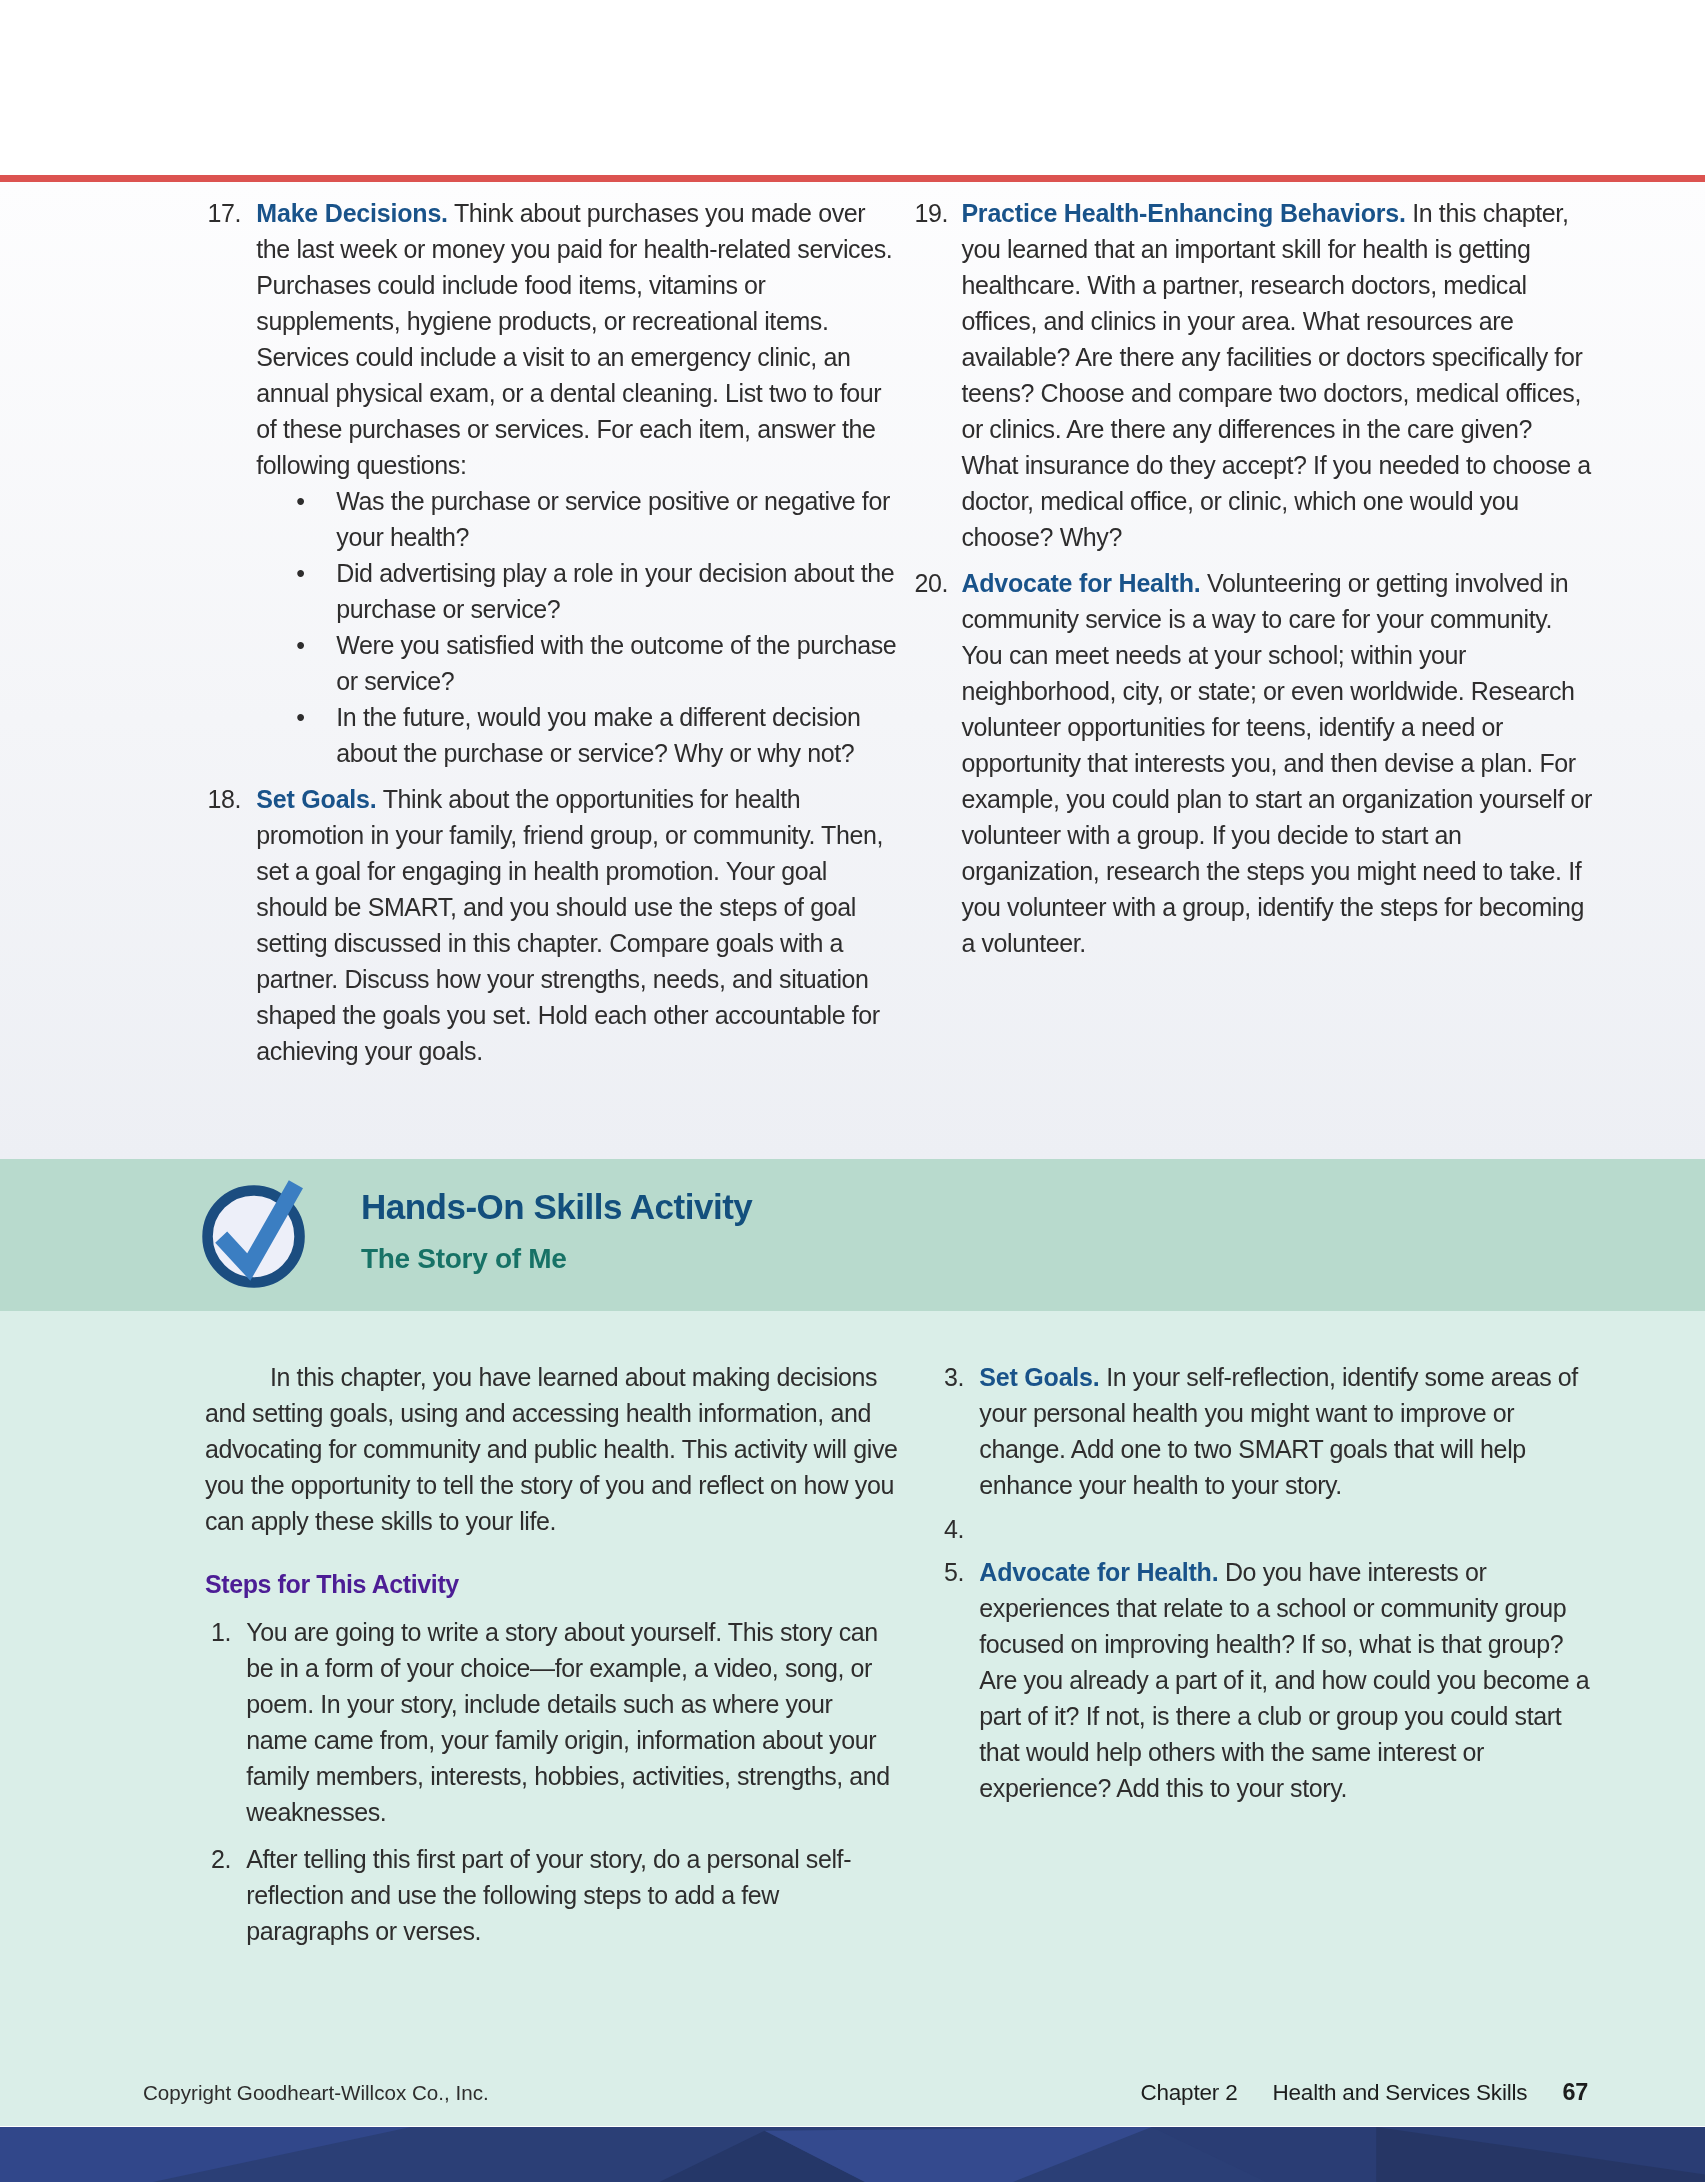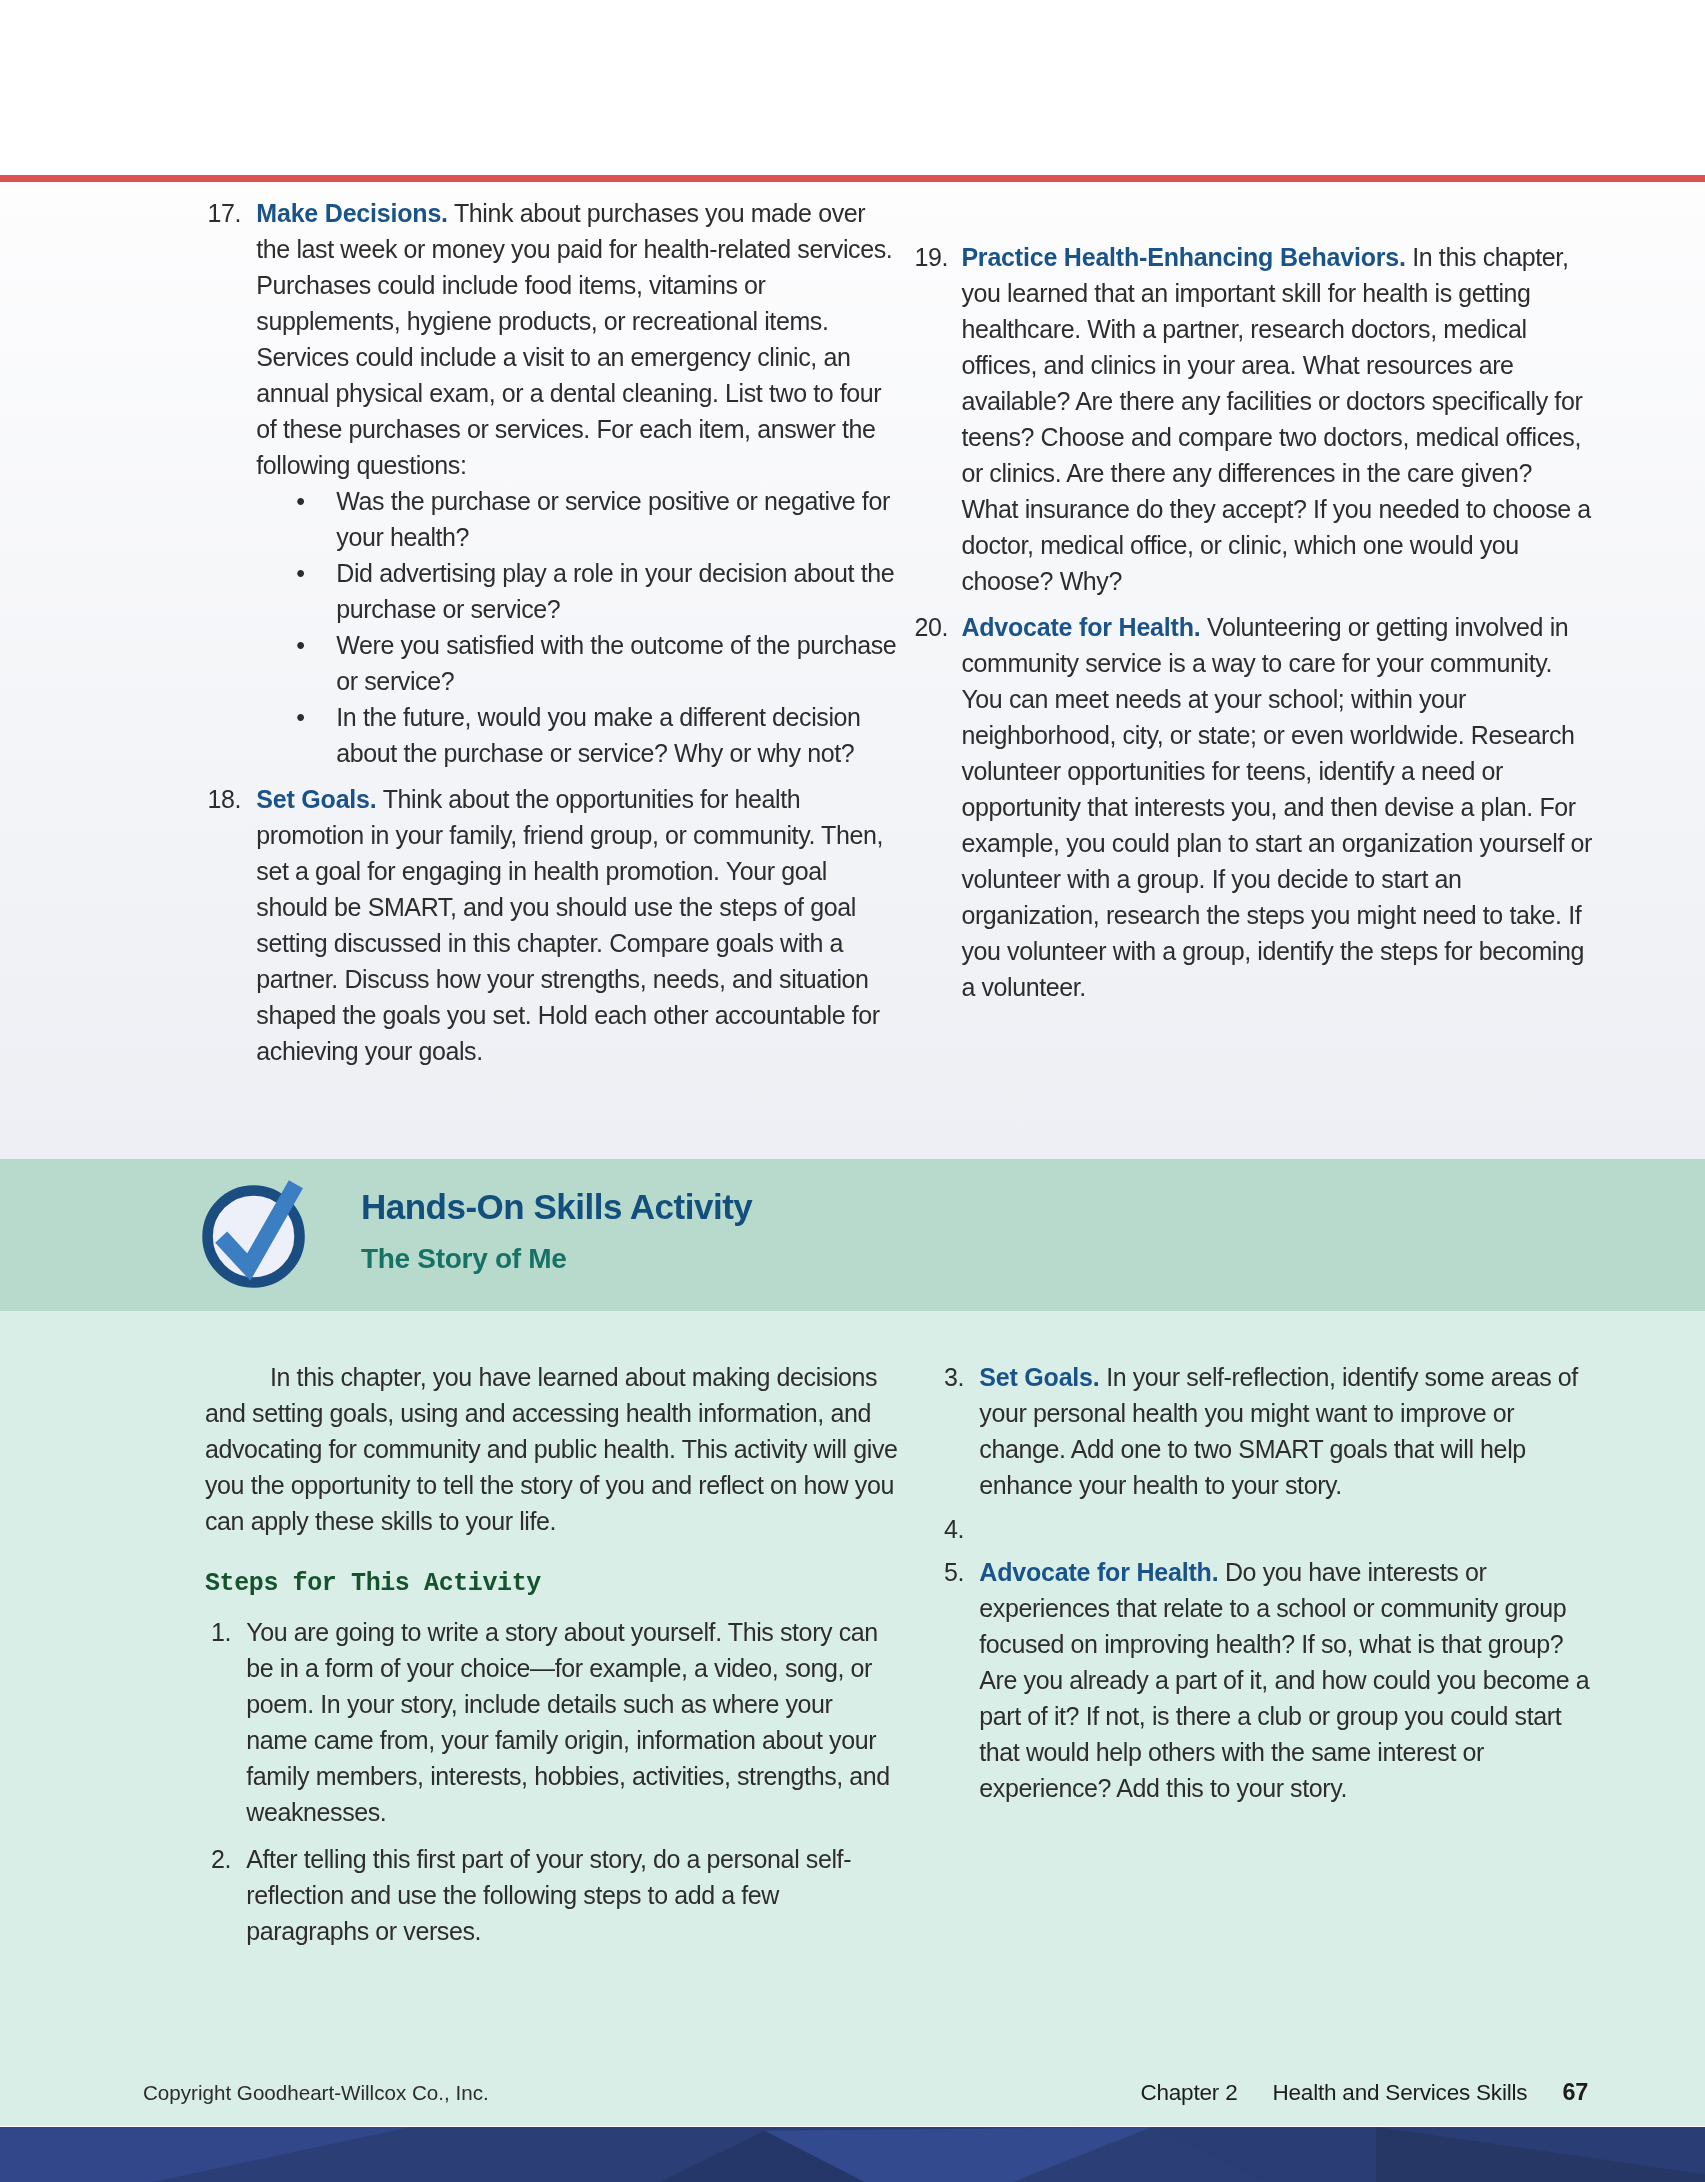--- a/index.html
+++ b/index.html
@@ -7,41 +7,41 @@
     position:relative; width:1705px; height:2182px; overflow:hidden;
     background:#ffffff; font-family:"Liberation Sans", sans-serif;
     color:#2e2d2d; font-size:25px; line-height:36px; letter-spacing:-0.4px;
   }
   .top-rule { position:absolute; top:175px; left:0; width:1705px; height:6.7px; }
   .upper {
     position:absolute; top:182px; left:0; width:1705px; height:977px;
     background:linear-gradient(180deg,#fdfdfe 0%,#f4f5f8 55%,#edeff4 100%);
   }
   .upper-col-left  { position:absolute; left:143px; top:13.4px;  width:755px; }
-  .upper-col-right { position:absolute; left:910px; top:13.4px;  width:684px;margin-top:44px; }
+  .upper-col-right { position:absolute; left:910px; top:13.4px;  width:684px; }
 
   .ritem { display:flex; margin-bottom:9.6px; }
   .ritem .num { flex:0 0 98px; text-align:right; padding-right:15.3px; }
   .upper-col-right .ritem .num { flex:0 0 38px; padding-right:13.4px; }
   .ritem .body { flex:1; }
   .lead { font-weight:bold; color:#19538a; letter-spacing:-0.2px; }
   .bul { display:flex; margin-left:40px; }
   .bul .dot { flex:0 0 40px; }
 
   .banner { position:absolute; top:1159px; left:0; width:1705px; height:153px; background:#b8dacd; }
   .check-wrap { position:absolute; left:197px; top:17px; width:115px; height:117px; }
   .banner-text { position:absolute; left:361px; top:29px; }
   .banner-title { margin:0; font-size:35px; line-height:38px; font-weight:bold; color:#134f7d; letter-spacing:-0.5px; }
   .banner-sub   { margin:17px 0 0 0; font-size:28px; line-height:31px; font-weight:bold; color:#177266; letter-spacing:-0.3px; }
 
   .abody { position:absolute; top:1311px; left:0; width:1705px; height:815px; background:#daeee8; }
   .acol-left  { position:absolute; left:143px; top:48px; width:755px; }
   .acol-right { position:absolute; left:910px; top:48px; width:684px; }
   .intro   { margin:0 0 0 62px; text-indent:65px; }
-  .steps-h { margin:27px 0 1.9px 62px; font-weight:bold; color:#14532d;font-family:Liberation Mono, monospace; }
+  .steps-h { margin:27px 0 1.9px 62px; font-weight:bold; color:#4c1d95; }
   .step { display:flex; margin-top:11.5px; }
   .step .num { flex:0 0 88px; text-align:right; padding-right:15.3px; }
   .acol-right .step { margin-top:0; margin-bottom:7.6px; }
   .acol-right .step .num { flex:0 0 54px; padding-right:15.3px; }
   .step .body { flex:1; }
 
   .footer {
     position:absolute; top:2074px; left:143px; width:1445px;
     display:flex; justify-content:space-between; align-items:baseline;
   }

